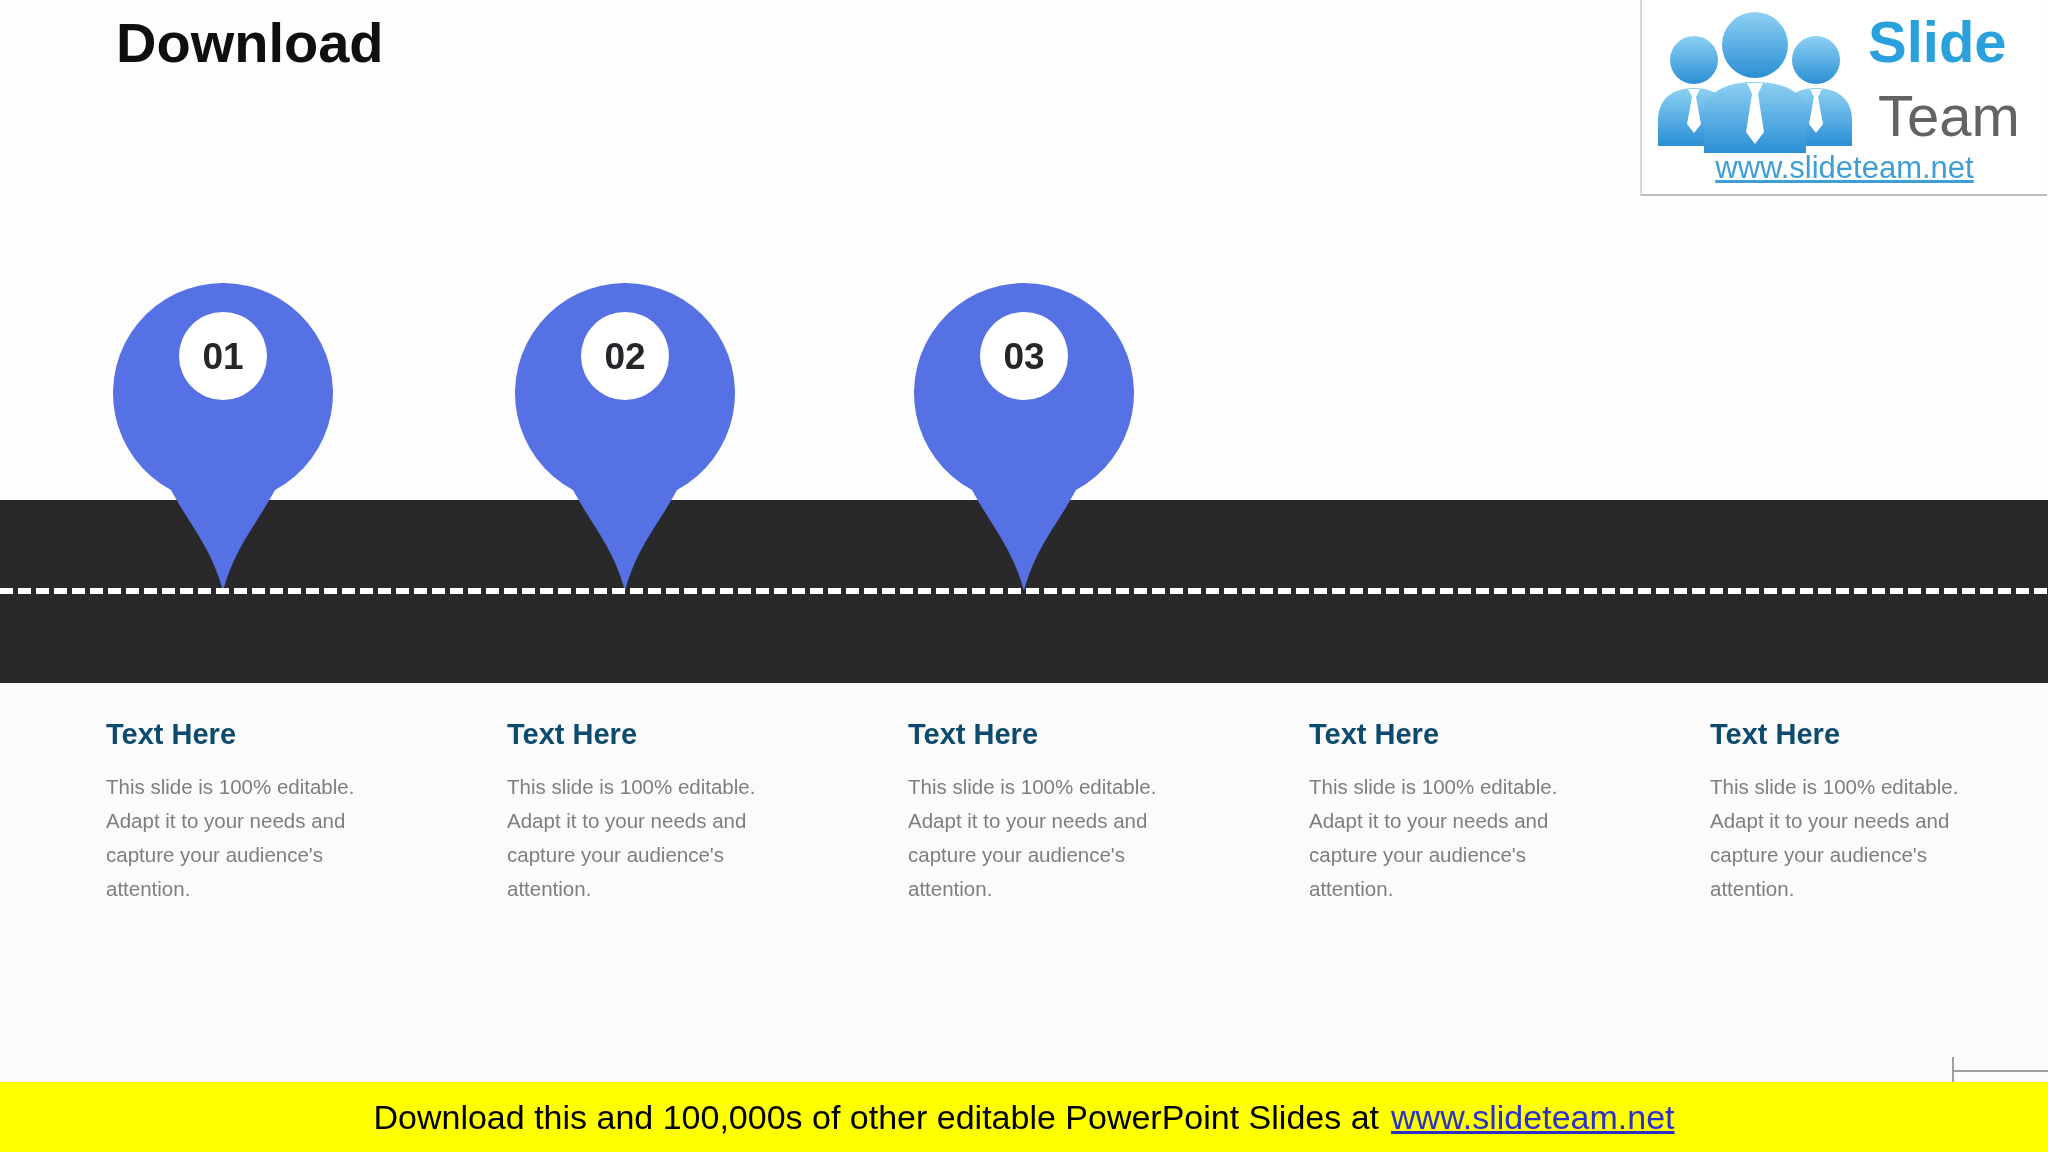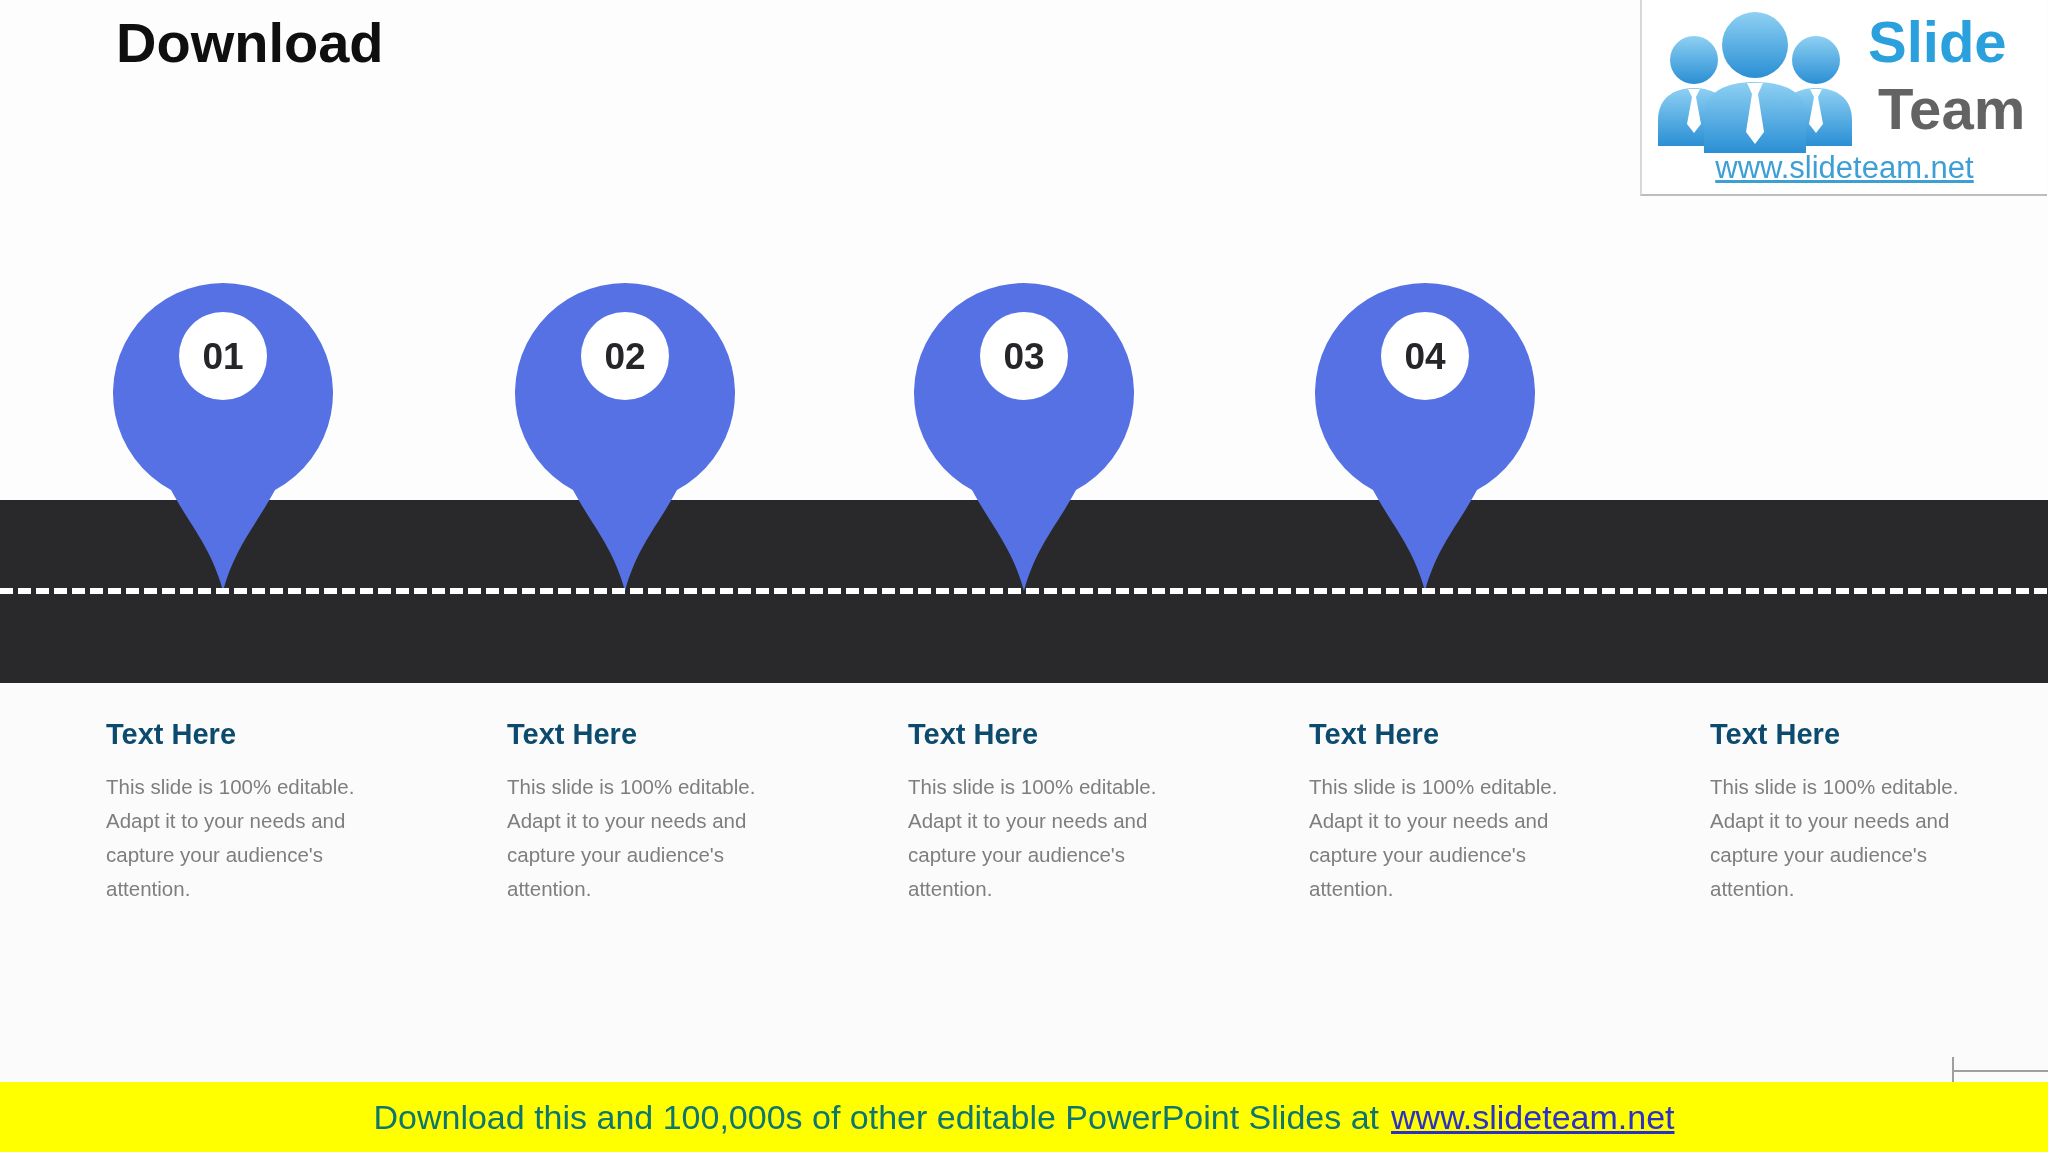--- a/index.html
+++ b/index.html
@@ -37,38 +37,38 @@
   .col h3 { font-size:29px; font-weight:bold; color:#0c4a6e; margin-bottom:19px; }
   .col p  { font-size:20.5px; line-height:34px; color:#7e7e7e; width:252px; }
 
   
   .logo-box {
     position:absolute; left:1640px; top:0; width:407px; height:196px;
     background:#ffffff; border-left:2px solid #d8d8d8; border-bottom:2px solid #bdbdbd;
   }
   .logo-people { position:absolute; left:10px; top:10px; width:230px; height:148px; }
   .logo-slide { position:absolute; left:226px; top:8px;  font-size:58px; font-weight:bold; color:#2aa0dd; }
-  .logo-team  { position:absolute; left:236px; top:75px; font-size:58px; font-weight:bold; color:#636363; }
+  .logo-team  { position:absolute; left:236px; top:82px; font-size:58px; font-weight:normal; color:#636363; }
   .logo-url   {
     position:absolute; left:0; right:0; top:150px; text-align:center;
     font-size:31px; color:#3e9ed6; text-decoration:underline; text-decoration-thickness:3px;
     cursor:pointer;
   }
 
   
   .artifact-h { position:absolute; left:1953px; top:1070px; width:95px; height:2px; background:#9f9f9f; }
   .artifact-v { position:absolute; left:1952px; top:1057px; width:2px; height:30px; background:#9f9f9f; }
 
   
   .banner {
     position:absolute; left:0; top:1082px; width:2048px; height:70px;
     background:#ffff00; display:flex; align-items:center; justify-content:center;
     font-size:34px; white-space:nowrap;
   }
-  .banner .banner-text { color:#0f766e; }
+  .banner .banner-text { color:#000000; }
   .banner .banner-link { color:#2b31c5; text-decoration:underline; margin-left:12px; cursor:pointer; }
 </style>
 </head>
 <body>
 
 <div class="slide">
 
   <h1 class="page-title">Download</h1>
 
   <div class="lower-band"></div>
@@ -88,27 +88,20 @@
       <path d="M110,308 C98,264 78,244 58,207 A110,110 0 1 1 162,207 C142,244 122,264 110,308 Z" fill="#5571e4"></path>
       <circle cx="110" cy="73" r="44" fill="#ffffff"></circle>
       <text x="110" y="86" text-anchor="middle" font-size="37" font-weight="bold" fill="#26262a">02</text>
     </svg>
   </div>
   <div class="pin pin-3">
     <svg viewBox="0 0 220 310">
       <path d="M110,308 C98,264 78,244 58,207 A110,110 0 1 1 162,207 C142,244 122,264 110,308 Z" fill="#5571e4"></path>
       <circle cx="110" cy="73" r="44" fill="#ffffff"></circle>
       <text x="110" y="86" text-anchor="middle" font-size="37" font-weight="bold" fill="#26262a">03</text>
-    </svg>
-  </div>
-  <div class="pin pin-4">
-    <svg viewBox="0 0 220 310">
-      <path d="M110,308 C98,264 78,244 58,207 A110,110 0 1 1 162,207 C142,244 122,264 110,308 Z" fill="#5571e4"></path>
-      <circle cx="110" cy="73" r="44" fill="#ffffff"></circle>
-      <text x="110" y="86" text-anchor="middle" font-size="37" font-weight="bold" fill="#26262a">04</text>
     </svg>
   </div>
 
   <div class="col col-1">
     <h3>Text Here</h3>
     <p>This slide is 100% editable. Adapt it to your needs and capture your audience's attention.</p>
   </div>
   <div class="col col-2">
     <h3>Text Here</h3>
     <p>This slide is 100% editable. Adapt it to your needs and capture your audience's attention.</p>

